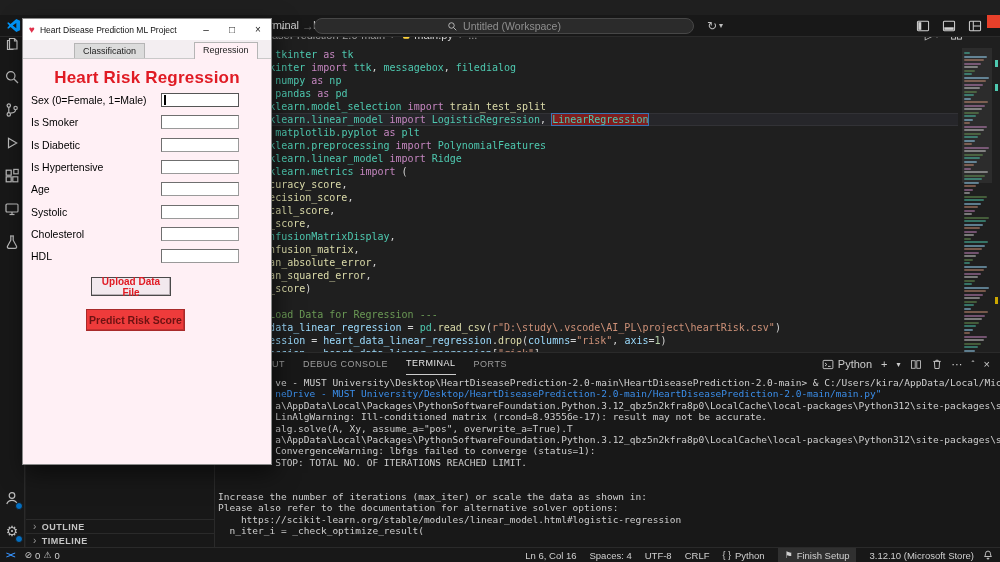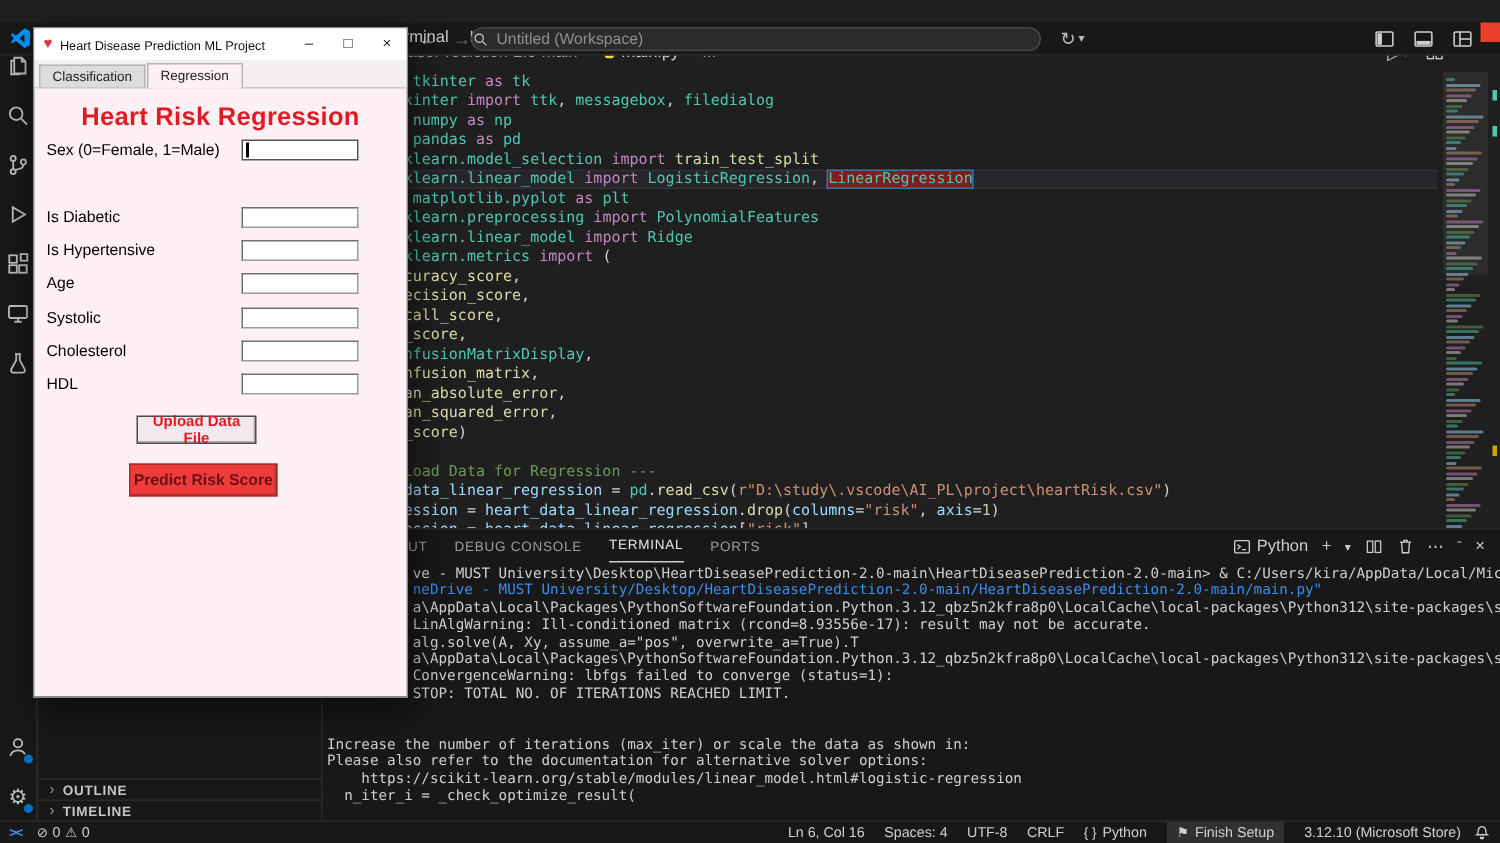--- a/index.html
+++ b/index.html
@@ -6,21 +6,21 @@
   body { background:#000; font-family:"Liberation Sans","DejaVu Sans",sans-serif; }
   .screen { position:relative; width:1000px; height:562px; background:#1f1f1f; overflow:hidden; font-family:"Liberation Sans","DejaVu Sans",sans-serif; }
 
   
   .titlebar { position:absolute; left:0; top:15px; right:0; height:22px; background:#181818; border-bottom:1px solid #2a2a2a; display:flex; align-items:center; z-index:5; }
   .vs-logo { width:26px; display:flex; align-items:center; justify-content:center; }
   .menus { display:flex; }
   .menu-item { padding:0 7px; font-size:11px; color:#cccccc; line-height:21px; cursor:default; }
   .nav-arrows { position:absolute; left:279px; top:0; height:21px; display:flex; gap:11px; align-items:center; font-size:12px; }
   .nav-back { color:#cccccc; } .nav-fwd { color:#6e6e6e; }
-  .command-center { position:absolute; left:314px; top:3px; width:380px; height:16px; background:#2b2b2b; border:1px solid #474747; border-radius:8px; display:flex; align-items:center; gap:5px; color:#8f8f8f; font-size:10.5px; }
+  .command-center { position:absolute; left:314px; top:3px; width:380px; height:16px; background:#2b2b2b; border:1px solid #474747; border-radius:8px; display:flex; align-items:center; justify-content:center; gap:5px; color:#8f8f8f; font-size:10.5px; }
   .tb-refresh { position:absolute; left:707px; top:0; height:21px; display:flex; align-items:center; gap:2px; color:#bdbdbd; font-size:12px; }
   .tb-refresh .caret { font-size:8px; }
   .tb-right { position:absolute; right:18px; top:0; height:21px; display:flex; align-items:center; gap:12px; }
   .corner-block { position:absolute; right:0; top:0; width:13px; height:13px; background:#e8402a; }
 
   
   .activitybar { position:absolute; left:0; top:22px; width:25px; bottom:15px; background:#181818; border-right:1px solid #2a2a2a; display:flex; flex-direction:column; align-items:center; padding-top:5px; z-index:4; }
   .ab-icon { width:25px; height:33px; display:flex; align-items:center; justify-content:center; position:relative; opacity:.9; }
   .ab-spacer { flex:1; }
   .ab-gear { font-size:14px; color:#cfcfcf; line-height:1; }
@@ -78,21 +78,21 @@
   .sb-bell { display:flex; align-items:center; }
 
   
   .app-window { position:absolute; left:22px; top:18px; width:250px; height:447px; background:#fff0f5; border:1px solid #8a8a8a; box-shadow:3px 8px 22px rgba(0,0,0,.55); z-index:20; }
   .app-titlebar { height:21px; background:#ffffff; display:flex; align-items:center; padding-left:6px; }
   .app-heart { color:#e0314b; font-size:10px; margin-right:5px; }
   .app-title { font-size:8.5px; color:#111; white-space:nowrap; }
   .app-controls { margin-left:auto; display:flex; }
   .app-ctrl { width:26px; height:21px; display:flex; align-items:center; justify-content:center; font-size:10px; color:#222; }
   .app-tabs { height:19px; background:#f3eef1; display:flex; align-items:flex-end; padding-left:3px; border-bottom:1px solid #c9c9c9; }
-  .app-tab { font-size:9px; padding:2px 8px 2px 8px; background:#dcdcdc; border:1px solid #b5b5b5; border-bottom:none; color:#222; margin-right:1px; }
+  .app-tab { font-size:9px; padding:2px 8px 2px 8px; background:#dcdcdc; border:1px solid #b5b5b5; border-bottom:none; color:#222; margin-right:1px;margin-left:48px; }
   .app-tab.active { background:#fff0f5; padding-bottom:4px; position:relative; top:1px; }
   .app-heading { margin-top:9px; text-align:center; font-size:17px; font-weight:bold; color:#e01b24; letter-spacing:.2px; }
   .form-rows { position:absolute; left:0; top:46px; right:0; height:260px; }
   .form-row { position:absolute; left:0; right:0; height:16px; }
   .form-label { position:absolute; left:8px; top:1px; font-size:10.5px; color:#000; white-space:nowrap; }
   .entry { position:absolute; left:138px; top:0; width:78px; height:14px; background:#ffffff; border:1px solid #9a9a9a; border-top-color:#6f6f6f; border-left-color:#6f6f6f; font-size:10px; padding:0 2px; outline:none; }
   .entry.focused { border-color:#555; }
   .entry-caret { position:absolute; left:141px; top:2px; width:2px; height:10px; background:#000; }
   .upload-btn { position:absolute; left:68px; top:258px; width:80px; height:19px; background:#f2e9ee; border:1px solid #4a4a4a; box-shadow:inset -1px -1px 0 #b9b0b5; font-weight:bold; font-size:10px; color:#e01b24; display:flex; align-items:center; justify-content:center; cursor:default; font-family:inherit; }
   .predict-btn { position:absolute; left:63px; top:290px; width:99px; height:22px; background:#ee3b3b; border:1px solid #a82a2a; box-shadow:inset -1px -1px 0 #c53030; font-weight:bold; font-size:10.5px; color:#6d1212; display:flex; align-items:center; justify-content:center; cursor:default; font-family:inherit; }
@@ -479,20 +479,24 @@
         <span class="app-tab">Classification</span>
         <span class="app-tab active">Regression</span>
       </div>
     <div class="app-heading">Heart Risk Regression</div>
     <div class="form-rows" id="form-rows">
         <div class="form-row" style="top: 28px;">
           <span class="form-label">Sex (0=Female, 1=Male)</span>
           <input class="entry focused" type="text" style="">
           <span class="entry-caret"></span>
         </div>
+        <div class="form-row" style="top: 50.3px;">
+          <span class="form-label">Is Smoker</span>
+          <input class="entry" type="text" style="">
+        </div>
         <div class="form-row" style="top: 72.6px;">
           <span class="form-label">Is Diabetic</span>
           <input class="entry" type="text" style="">
         </div>
         <div class="form-row" style="top: 94.9px;">
           <span class="form-label">Is Hypertensive</span>
           <input class="entry" type="text" style="">
         </div>
         <div class="form-row" style="top: 117.2px;">
           <span class="form-label">Age</span>

